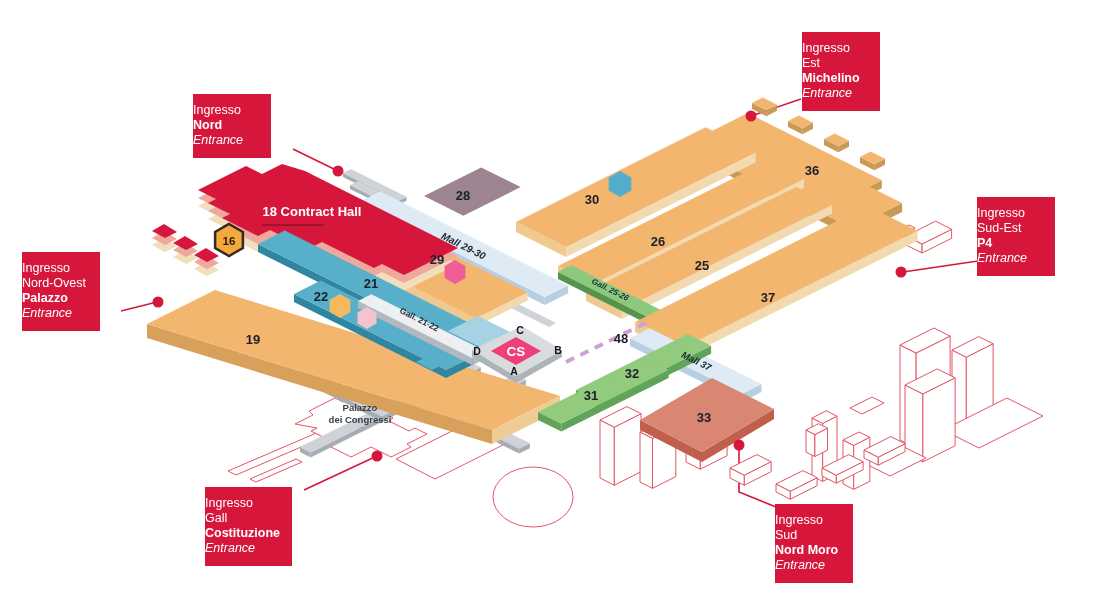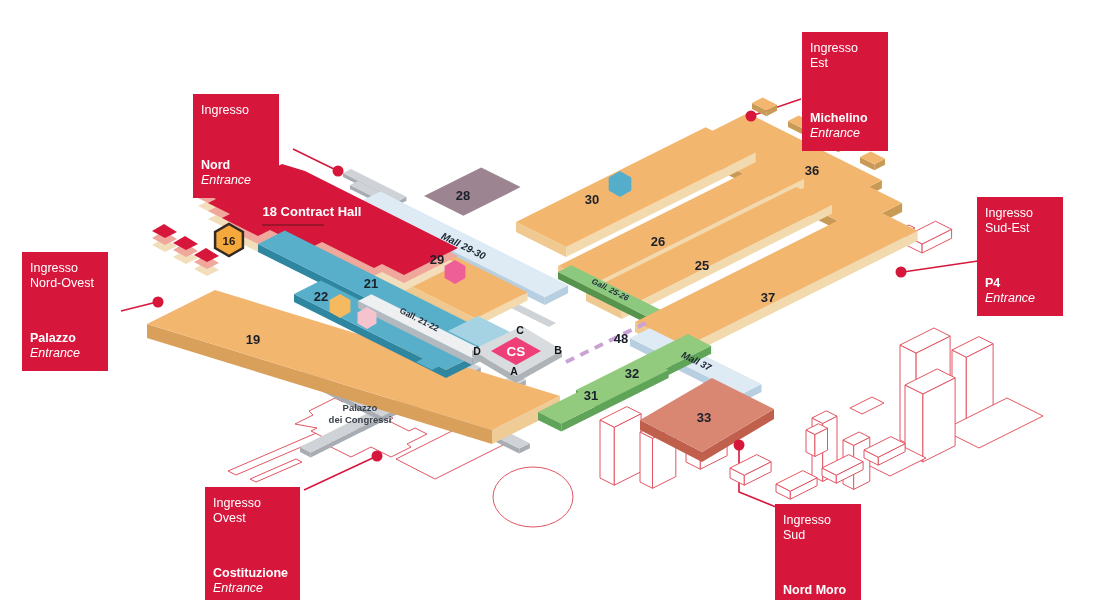--- a/index.html
+++ b/index.html
@@ -1,22 +1,22 @@
 <!DOCTYPE html>
 <html><head>
 <meta charset="utf-8">
 <style>
   html,body{margin:0;padding:0;background:#fff;}
   #stage{position:relative;width:1100px;height:600px;background:#fff;overflow:hidden;
          font-family:"Liberation Sans",sans-serif;}
   #map{position:absolute;left:0;top:0;}
-  .entr{position:absolute;background:#D6173B;color:#fff;padding:9px 12px 10px 8px;
+  .entr{position:absolute;background:#D6173B;color:#fff;padding:9px 12px 10px 0;
         font-size:12.5px;line-height:15px;min-width:66px;}
   .entr .l{display:block;font-weight:400;}
-  .entr .b{font-weight:700;margin-top:40px;}
+  .entr .b{font-weight:700;}
   .entr .i{font-style:italic;}
   text{font-family:"Liberation Sans",sans-serif;}
   .hn{font-size:13px;font-weight:700;fill:#1A1F29;text-anchor:middle;}
   .letter{font-size:10.5px;font-weight:700;fill:#101418;text-anchor:middle;}
   .cs{font-size:13.5px;font-weight:700;fill:#fff;text-anchor:middle;}
   .mall{font-size:10px;font-weight:700;font-style:italic;fill:#1B2430;text-anchor:middle;}
   .mall2{font-size:9.5px;font-weight:700;font-style:italic;fill:#1B2430;text-anchor:middle;}
   .gall{font-size:8px;font-weight:700;font-style:italic;fill:#1F2937;text-anchor:middle;}
   .g2122{font-size:8.5px;font-weight:700;fill:#1F2937;text-anchor:middle;}
   .pal{font-size:9.5px;font-weight:600;fill:#3A4049;text-anchor:middle;}
@@ -262,21 +262,21 @@
     <span class="l i">Entrance</span>
   </div>
   <div class="entr" style="left:977px;top:197px;">
     <span class="l">Ingresso</span>
     <span class="l">Sud-Est</span>
     <span class="l b">P4</span>
     <span class="l i">Entrance</span>
   </div>
   <div class="entr" style="left:205px;top:487px;">
     <span class="l">Ingresso</span>
-    <span class="l">Ovest</span>
+    <span class="l">Gall</span>
     <span class="l b">Costituzione</span>
     <span class="l i">Entrance</span>
   </div>
   <div class="entr" style="left:775px;top:504px;">
     <span class="l">Ingresso</span>
     <span class="l">Sud</span>
     <span class="l b">Nord Moro</span>
     <span class="l i">Entrance</span>
   </div>
 </div>

